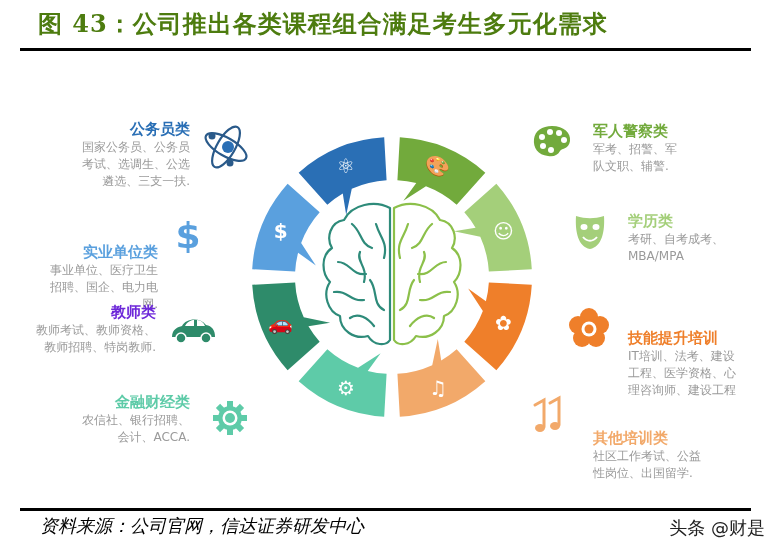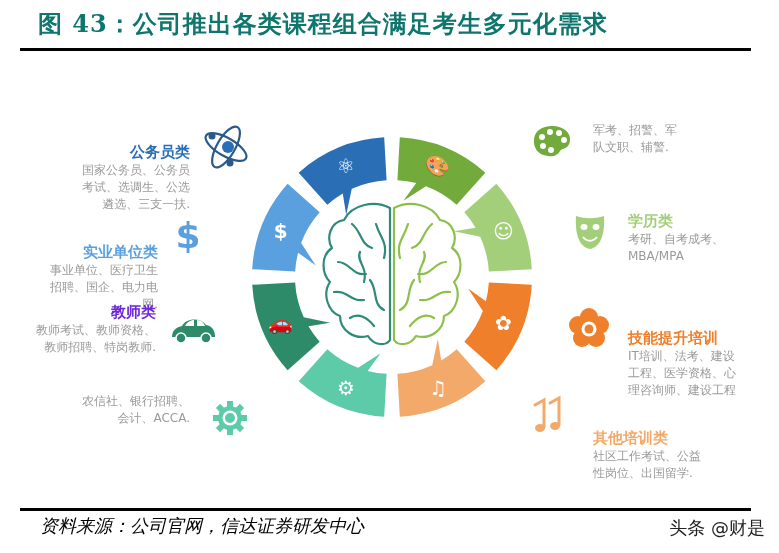--- a/index.html
+++ b/index.html
@@ -1,17 +1,17 @@
 <!DOCTYPE html>
 <html><head>
 <meta charset="utf-8">
 <style>
   html, body { margin:0; padding:0; background:#ffffff; }
   body { width:779px; height:553px; position:relative; overflow:hidden; font-family:"DejaVu Sans", sans-serif; }
-  .title { position:absolute; left:38px; top:8px; font-family:"DejaVu Serif", serif; font-weight:bold; font-size:24px; color:#0f766e; letter-spacing:1px; white-space:nowrap; }
+  .title { position:absolute; left:38px; top:8px; font-family:"DejaVu Serif", serif; font-weight:bold; font-size:24px; color:#4d7c0f; letter-spacing:1px; white-space:nowrap; }
   .rule { position:absolute; left:20px; width:731px; height:3px; background:#000; }
   .rule.top { top:48px; }
   .rule.bottom { top:508px; }
   .source { position:absolute; left:40px; top:514px; font-family:"DejaVu Serif", serif; font-style:italic; font-size:18px; color:#000; white-space:nowrap;text-align:center; }
   .watermark { position:absolute; right:14px; top:516px; font-size:18px; color:#222; white-space:nowrap; }
   .diagram { position:absolute; left:0; top:0; }
   .block { position:absolute; }
   .block .cat { font-weight:bold; font-size:15px; white-space:nowrap; }
   .block .desc { font-size:12px; color:#9a9a9a; line-height:17px; }
   .left .cat, .left .desc { text-align:right; }
@@ -50,21 +50,21 @@
       <path d="M352,224 C362,232 360,244 372,248 M338,262 C350,262 352,276 366,274 M376,224 C380,238 388,242 384,258 M334,292 C348,290 350,302 364,300 M370,280 C378,290 372,304 384,310 M350,318 C358,312 368,318 374,326 M360,252 C356,262 368,266 364,282"></path>
     </g>
     <g stroke="#8cc04a">
       <path d="M394,208 C409,200 432,204 440,220 C454,222 458,238 452,248 C464,256 462,274 454,282 C462,294 456,312 444,316 C444,330 430,340 416,336 C410,346 398,346 394,340 Z"></path>
       <path d="M432,224 C422,232 424,244 412,248 M446,262 C434,262 432,276 418,274 M408,224 C404,238 396,242 400,258 M450,292 C436,290 434,302 420,300 M414,280 C406,290 412,304 400,310 M434,318 C426,312 416,318 410,326 M424,252 C428,262 416,266 420,282"></path>
     </g>
   </g>
 </svg>
 
 <div class="block left" style="left:60px; top:120px; width:130px;">
-  <div class="cat" style="color:#2a6fb5;margin-top:23px;">公务员类</div>
+  <div class="cat" style="color:#2a6fb5;">公务员类</div>
   <div class="desc">
     <div>国家公务员、公务员</div>
     <div>考试、选调生、公选</div>
     <div>遴选、三支一扶.</div>
   </div>
 </div>
 <div class="block left" style="left:40px; top:211px; width:118px;">
   <div class="cat" style="color:#5aa0de;margin-top:32px;">实业单位类</div>
   <div class="desc">
     <div>事业单位、医疗卫生</div>
@@ -73,27 +73,29 @@
   </div>
 </div>
 <div class="block left" style="left:30px; top:303px; width:126px;">
   <div class="cat" style="color:#6d28d9;">教师类</div>
   <div class="desc">
     <div>教师考试、教师资格、</div>
     <div>教师招聘、特岗教师.</div>
   </div>
 </div>
 <div class="block left" style="left:70px; top:393px; width:120px;">
+  <div class="cat" style="color:#5ecba8;">金融财经类</div>
   <div class="desc">
     <div>农信社、银行招聘、</div>
     <div>会计、ACCA.</div>
   </div>
 </div>
 
 <div class="block right" style="left:593px; top:122px; width:120px;">
+  <div class="cat" style="color:#72aa3c;">军人警察类</div>
   <div class="desc">
     <div>军考、招警、军</div>
     <div>队文职、辅警.</div>
   </div>
 </div>
 <div class="block right" style="left:628px; top:212px; width:130px;">
   <div class="cat" style="color:#a4cf7a;">学历类</div>
   <div class="desc">
     <div>考研、自考成考、</div>
     <div>MBA/MPA</div>

